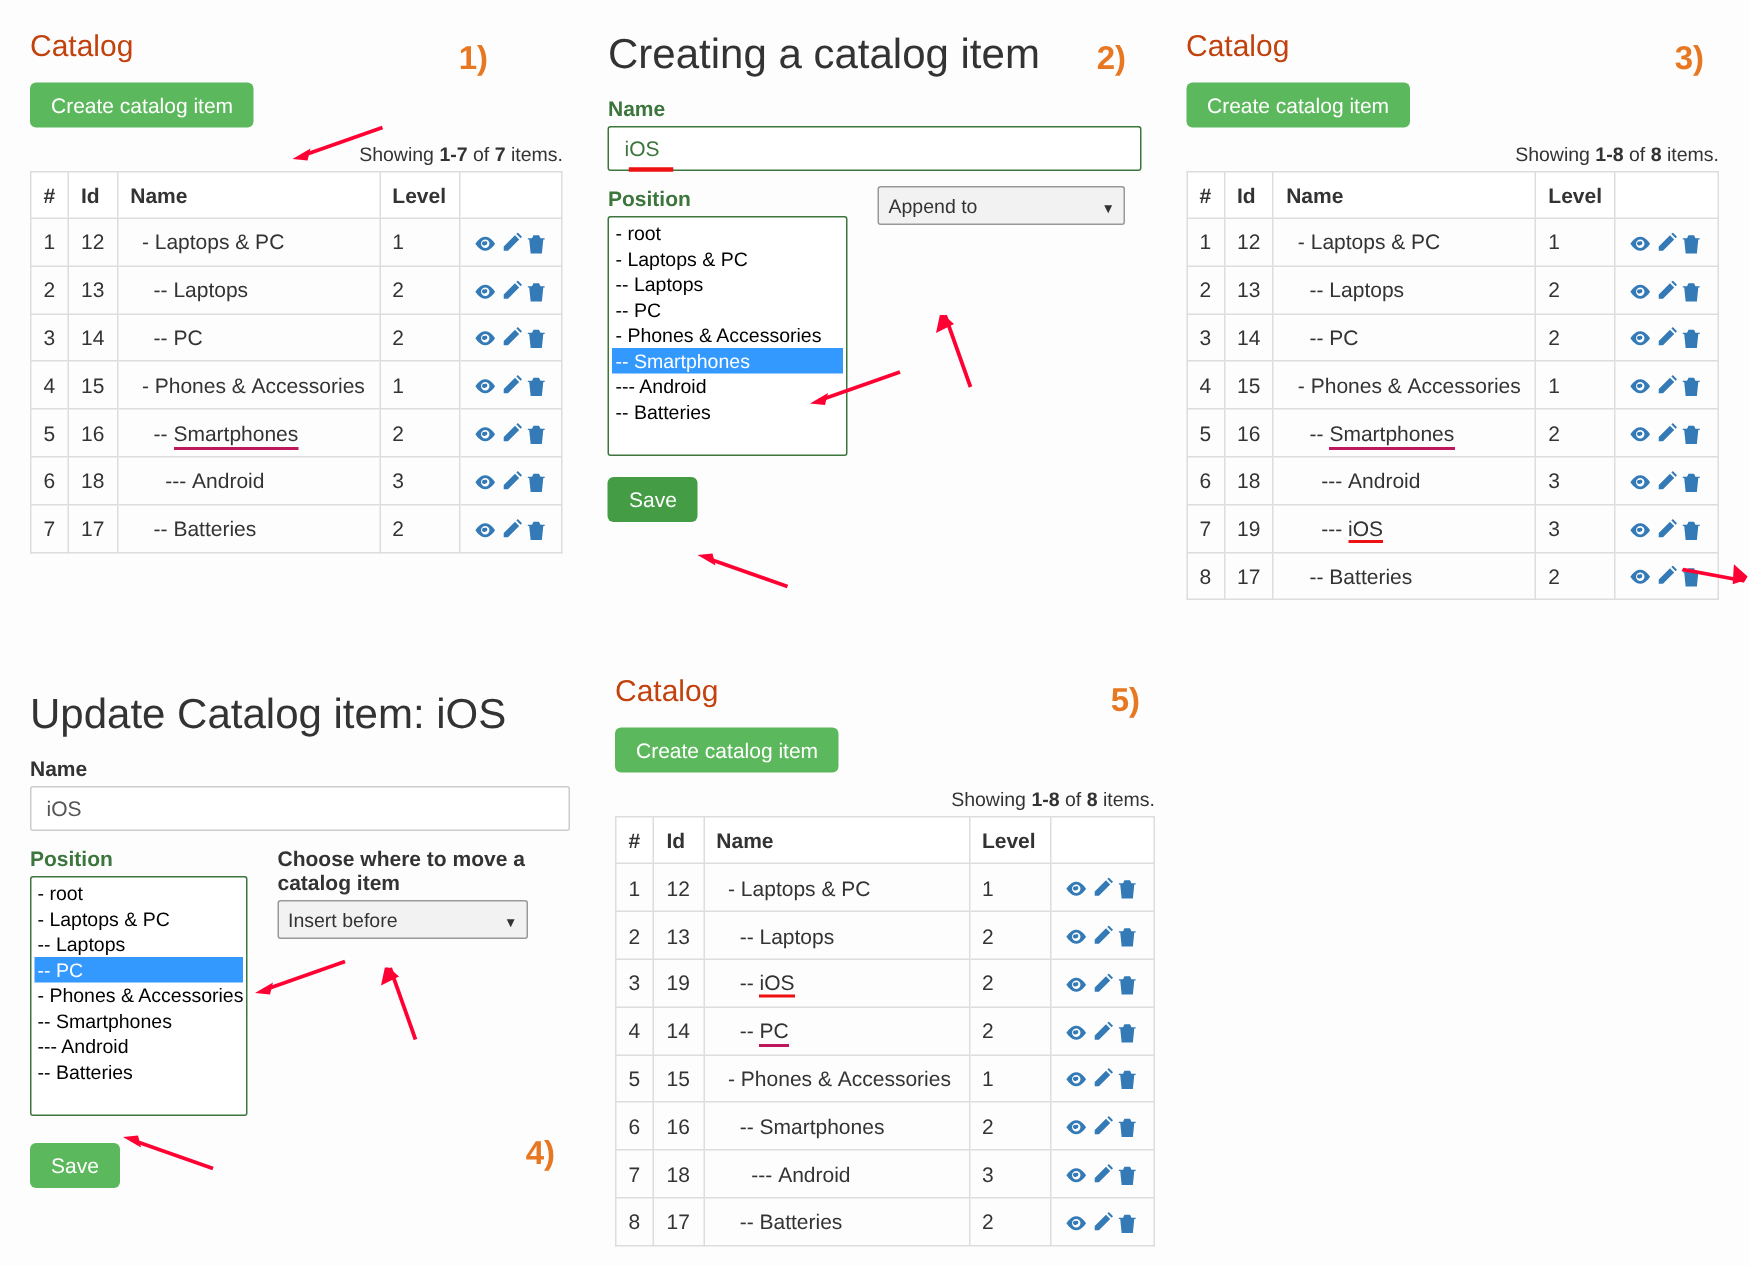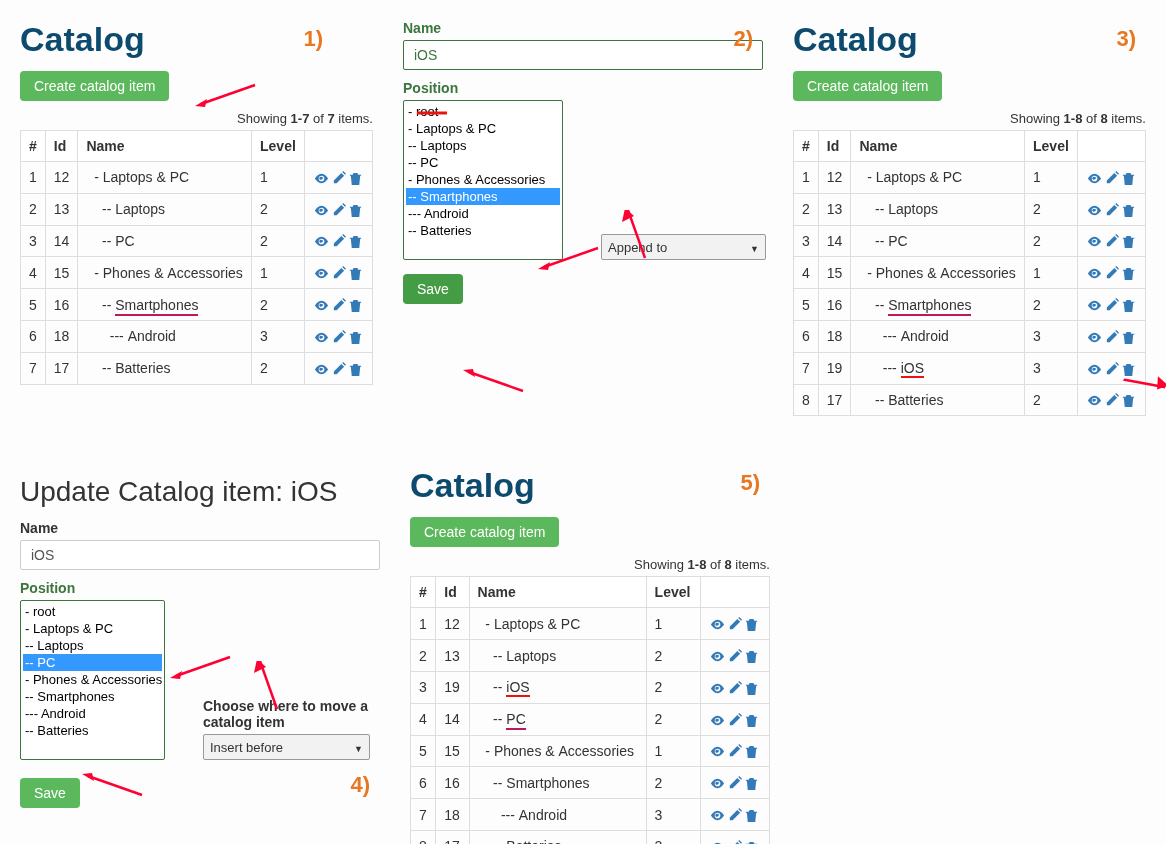--- a/index.html
+++ b/index.html
@@ -9,21 +9,21 @@
     font-family: "Helvetica Neue", Helvetica, Arial, sans-serif;
     font-size: 14px;
     color: #333;
     background: #fdfdfd;
   }
   .row { display: flex; gap: 30px; align-items: flex-start; }
   .panel { position: relative; }
   .w1 { width: 360px; }
   .w2 { width: 360px; }
   .w3 { width: 360px; }
-  h1 { font-size: 34px; font-weight: 700; margin: 10px 0 12px; color:#0c4a6e; }
+  h1 { font-size: 20px; font-weight: 400; margin: 10px 0 12px; color:#c2410c; }
   h2 { font-size: 28px; font-weight: 500; margin: 10px 0 12px; color:#333; }
   .btn {
     display:inline-block;
     background:#5cb85c;
     color:#fff;
     border: none;
     padding: 7px 14px;
     border-radius:4px;
     font-size:14px;
     cursor:pointer;
@@ -58,21 +58,21 @@
   .input-plain { border-color:#ccc; color:#555; }
   select.listbox {
     width:160px; height:160px;
     border:1px solid #3c763d;
     font-size:13px;
     padding:2px;
     overflow-y:scroll;
   }
   select.listbox option { padding:1px 2px; }
   option.sel-blue { background:#3399ff; color:#fff; }
-  .form-flex { display:flex; gap:38px; align-items:flex-end; margin-top:10px;}
+  .form-flex { display:flex; gap:20px; align-items:flex-start; margin-top:10px;}
   .dropdown {
     border:1px solid #999;
     background:#f2f2f2;
     width:165px;
     height:26px;
     display:flex; align-items:center; justify-content:space-between;
     padding:0 6px;
     font-size:13px;
     cursor:pointer;
     border-radius:2px;
@@ -227,20 +227,21 @@
                 </svg></span><span class="icon"><svg viewBox="0 0 16 16">
                   <use href="#i-trash"></use>
                 </svg></span></td>
           </tr>
         </tbody>
     </table>
   </div>
 
   <div class="panel w2">
     <div class="step-num" style="top:16px; right:10px;">2)</div>
+    <h2>Creating a catalog item</h2>
     <label class="lbl lbl-green">Name</label>
     <input class="input-text" value="iOS" style="">
     <svg class="arrow-svg" style="top:100px; left:14px; width:30px; height:6px;">
         <path d="M0 3 H30" stroke="#e11" stroke-width="3"></path>
       </svg>
 
     <div class="form-flex">
       <div>
         <label class="lbl lbl-green" style="margin-top:0">Position</label>
         <select multiple="" class="listbox">

